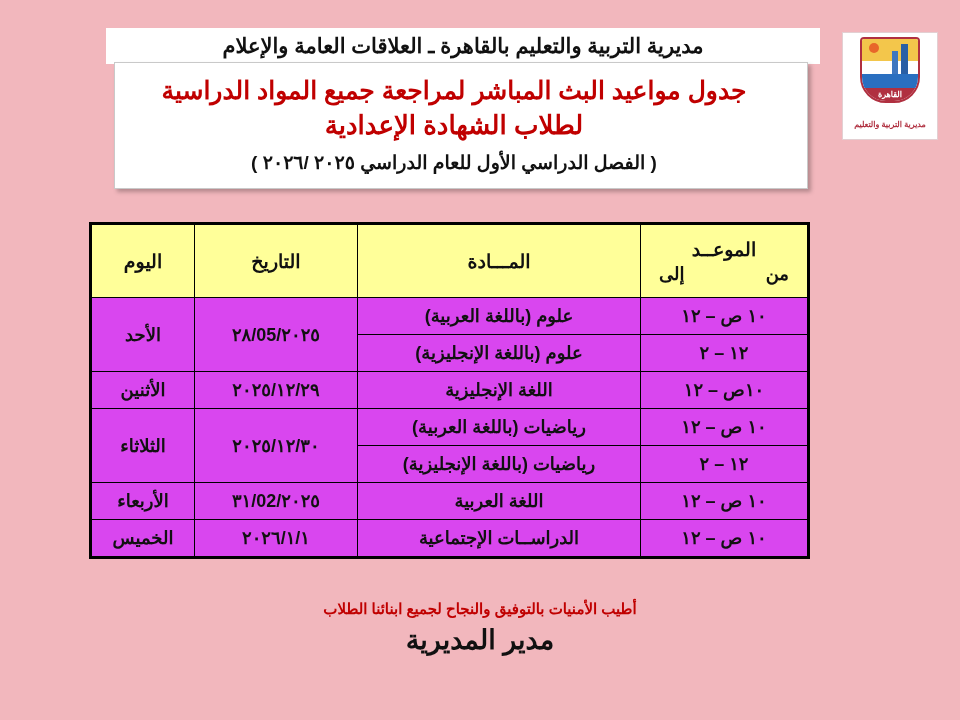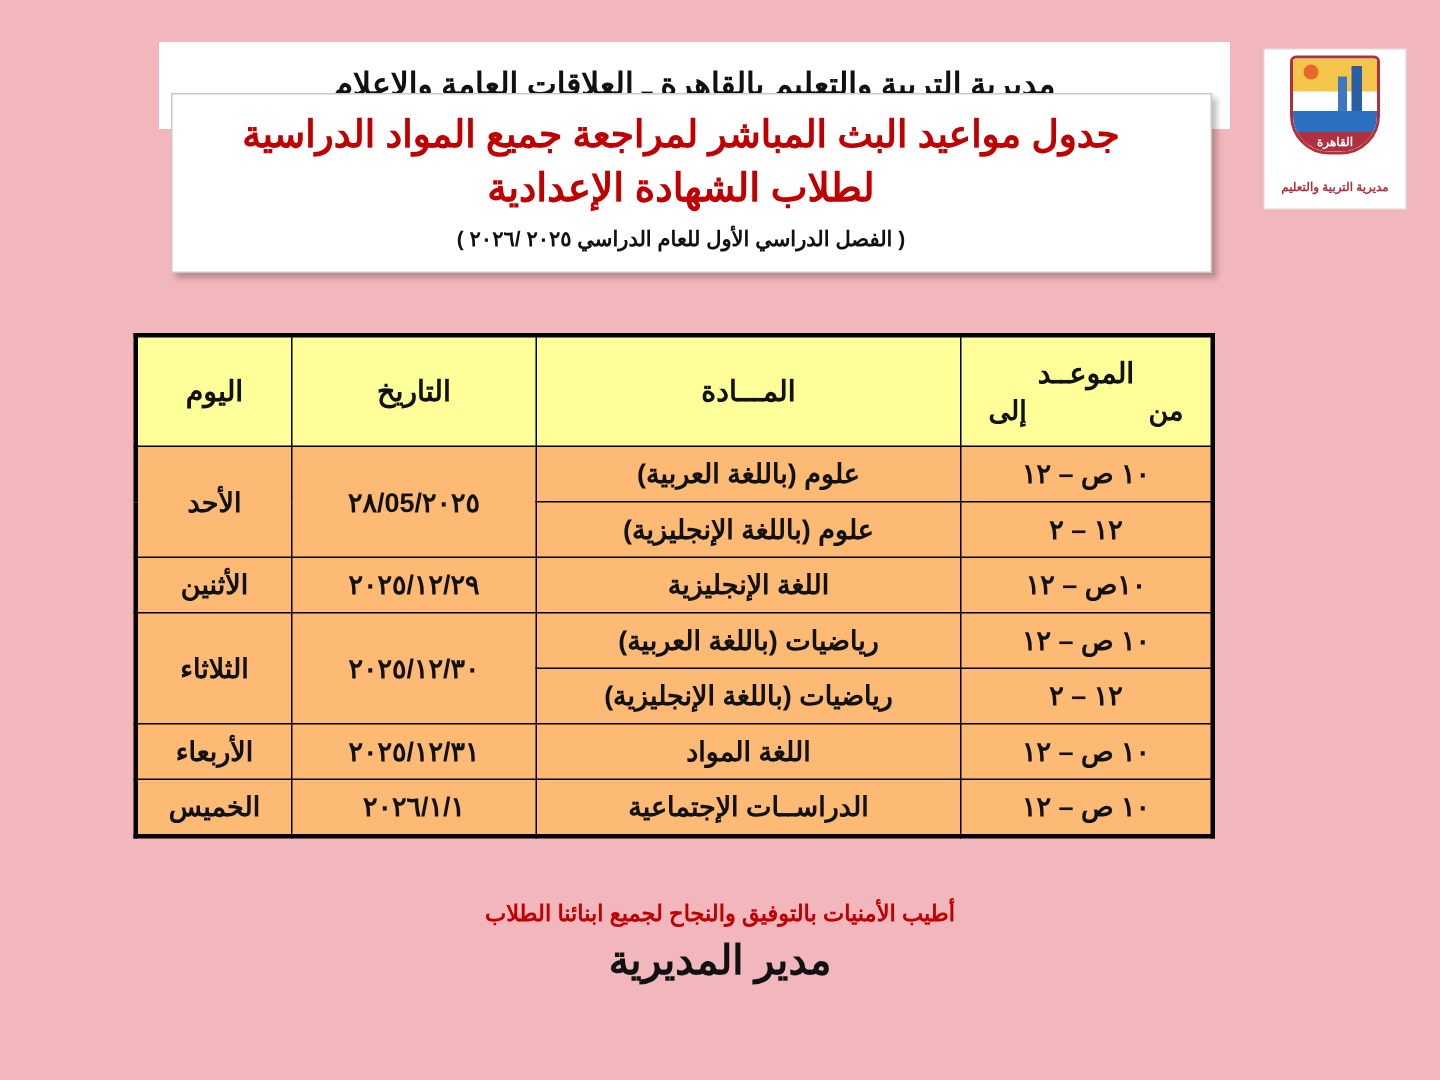--- a/index.html
+++ b/index.html
@@ -26,21 +26,21 @@
   .header-title {
     position: absolute;
     top: 14px;
     right: 140px;
     width: 700px;
     text-align: center;
     font-size: 21px;
     font-weight: bold;
     color: #111111;
     background: #ffffff;
-    padding: 15px 6px;
+    padding: 4px 6px;
     line-height: 1.25;
     border: 1px solid #ffffff;
   }
   
   .logo {
     position: absolute;
     top: 18px;
     right: 22px;
     width: 96px;
     height: 108px;
@@ -133,37 +133,37 @@
     line-height: 1.25;
   }
   .title-line2 {
     font-size: 26px;
     font-weight: bold;
     color: #c00000;
     line-height: 1.35;
     margin-top: 2px;
   }
   .title-line3 {
-    font-size: 14px;
+    font-size: 19px;
     font-weight: bold;
     color: #111111;
     margin-top: 8px;
   }
 
   
   .table-wrap {
     position: absolute;
     top: 222px;
     right: 150px;
     width: 696px;
   }
   table.schedule {
     width: 100%;
     border-collapse: collapse;
-    background: #fdba74;
+    background: #d946ef;
     table-layout: fixed;
     border: 3px solid #000000;
   }
   table.schedule th,
   table.schedule td {
     border: 1px solid #000000;
     text-align: center;
     vertical-align: middle;
     color: #111111;
   }
@@ -290,22 +290,22 @@
           <td class="subject-cell">رياضيات (باللغة العربية)</td>
           <td class="date-cell" rowspan="2">٢٠٢٥/١٢/٣٠</td>
           <td class="day-cell" rowspan="2">الثلاثاء</td>
         </tr>
         <tr>
           <td class="time-cell">١٢ – ٢</td>
           <td class="subject-cell">رياضيات (باللغة الإنجليزية)</td>
         </tr>
         <tr>
           <td class="time-cell">١٠ ص – ١٢</td>
-          <td class="subject-cell">اللغة المواد</td>
-          <td class="date-cell" rowspan="1">٢٠٢٥/١٢/٣١</td>
+          <td class="subject-cell">اللغة العربية</td>
+          <td class="date-cell" rowspan="1">٢٠٢٥/02/٣١</td>
           <td class="day-cell" rowspan="1">الأربعاء</td>
         </tr>
         <tr>
           <td class="time-cell">١٠ ص – ١٢</td>
           <td class="subject-cell">الدراســات الإجتماعية</td>
           <td class="date-cell" rowspan="1">٢٠٢٦/١/١</td>
           <td class="day-cell" rowspan="1">الخميس</td>
         </tr>
       </tbody>
   </table>

